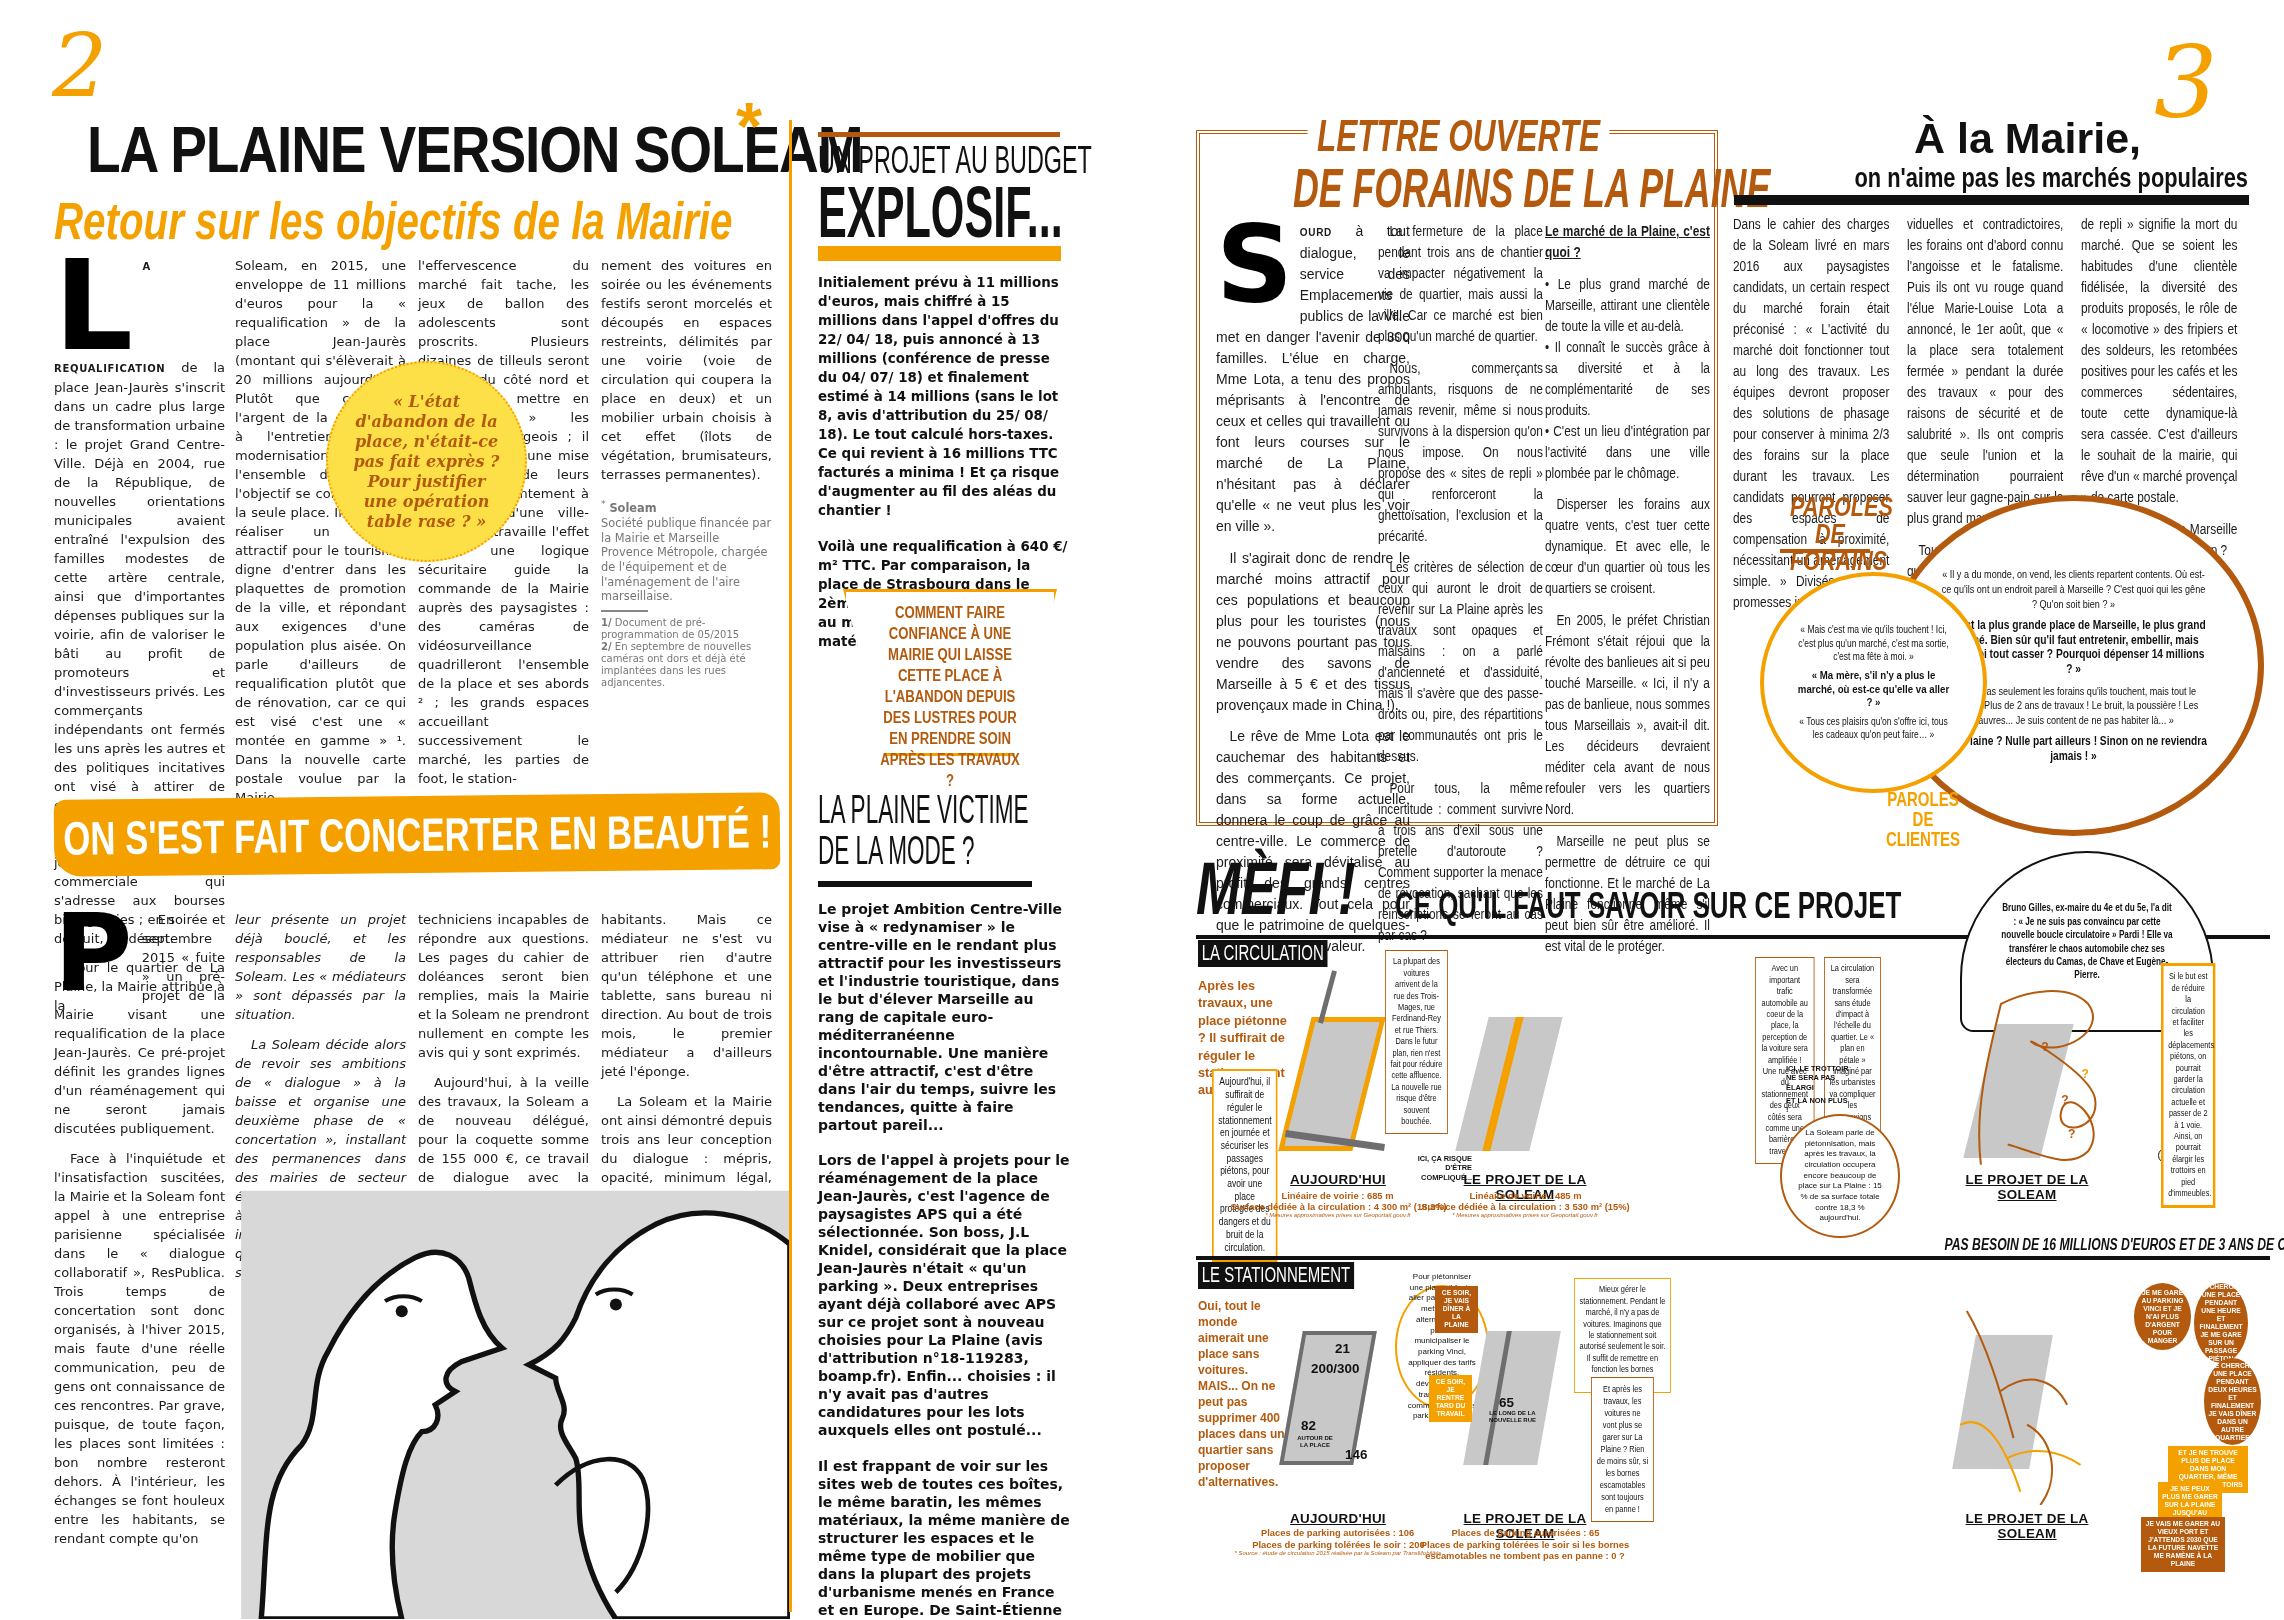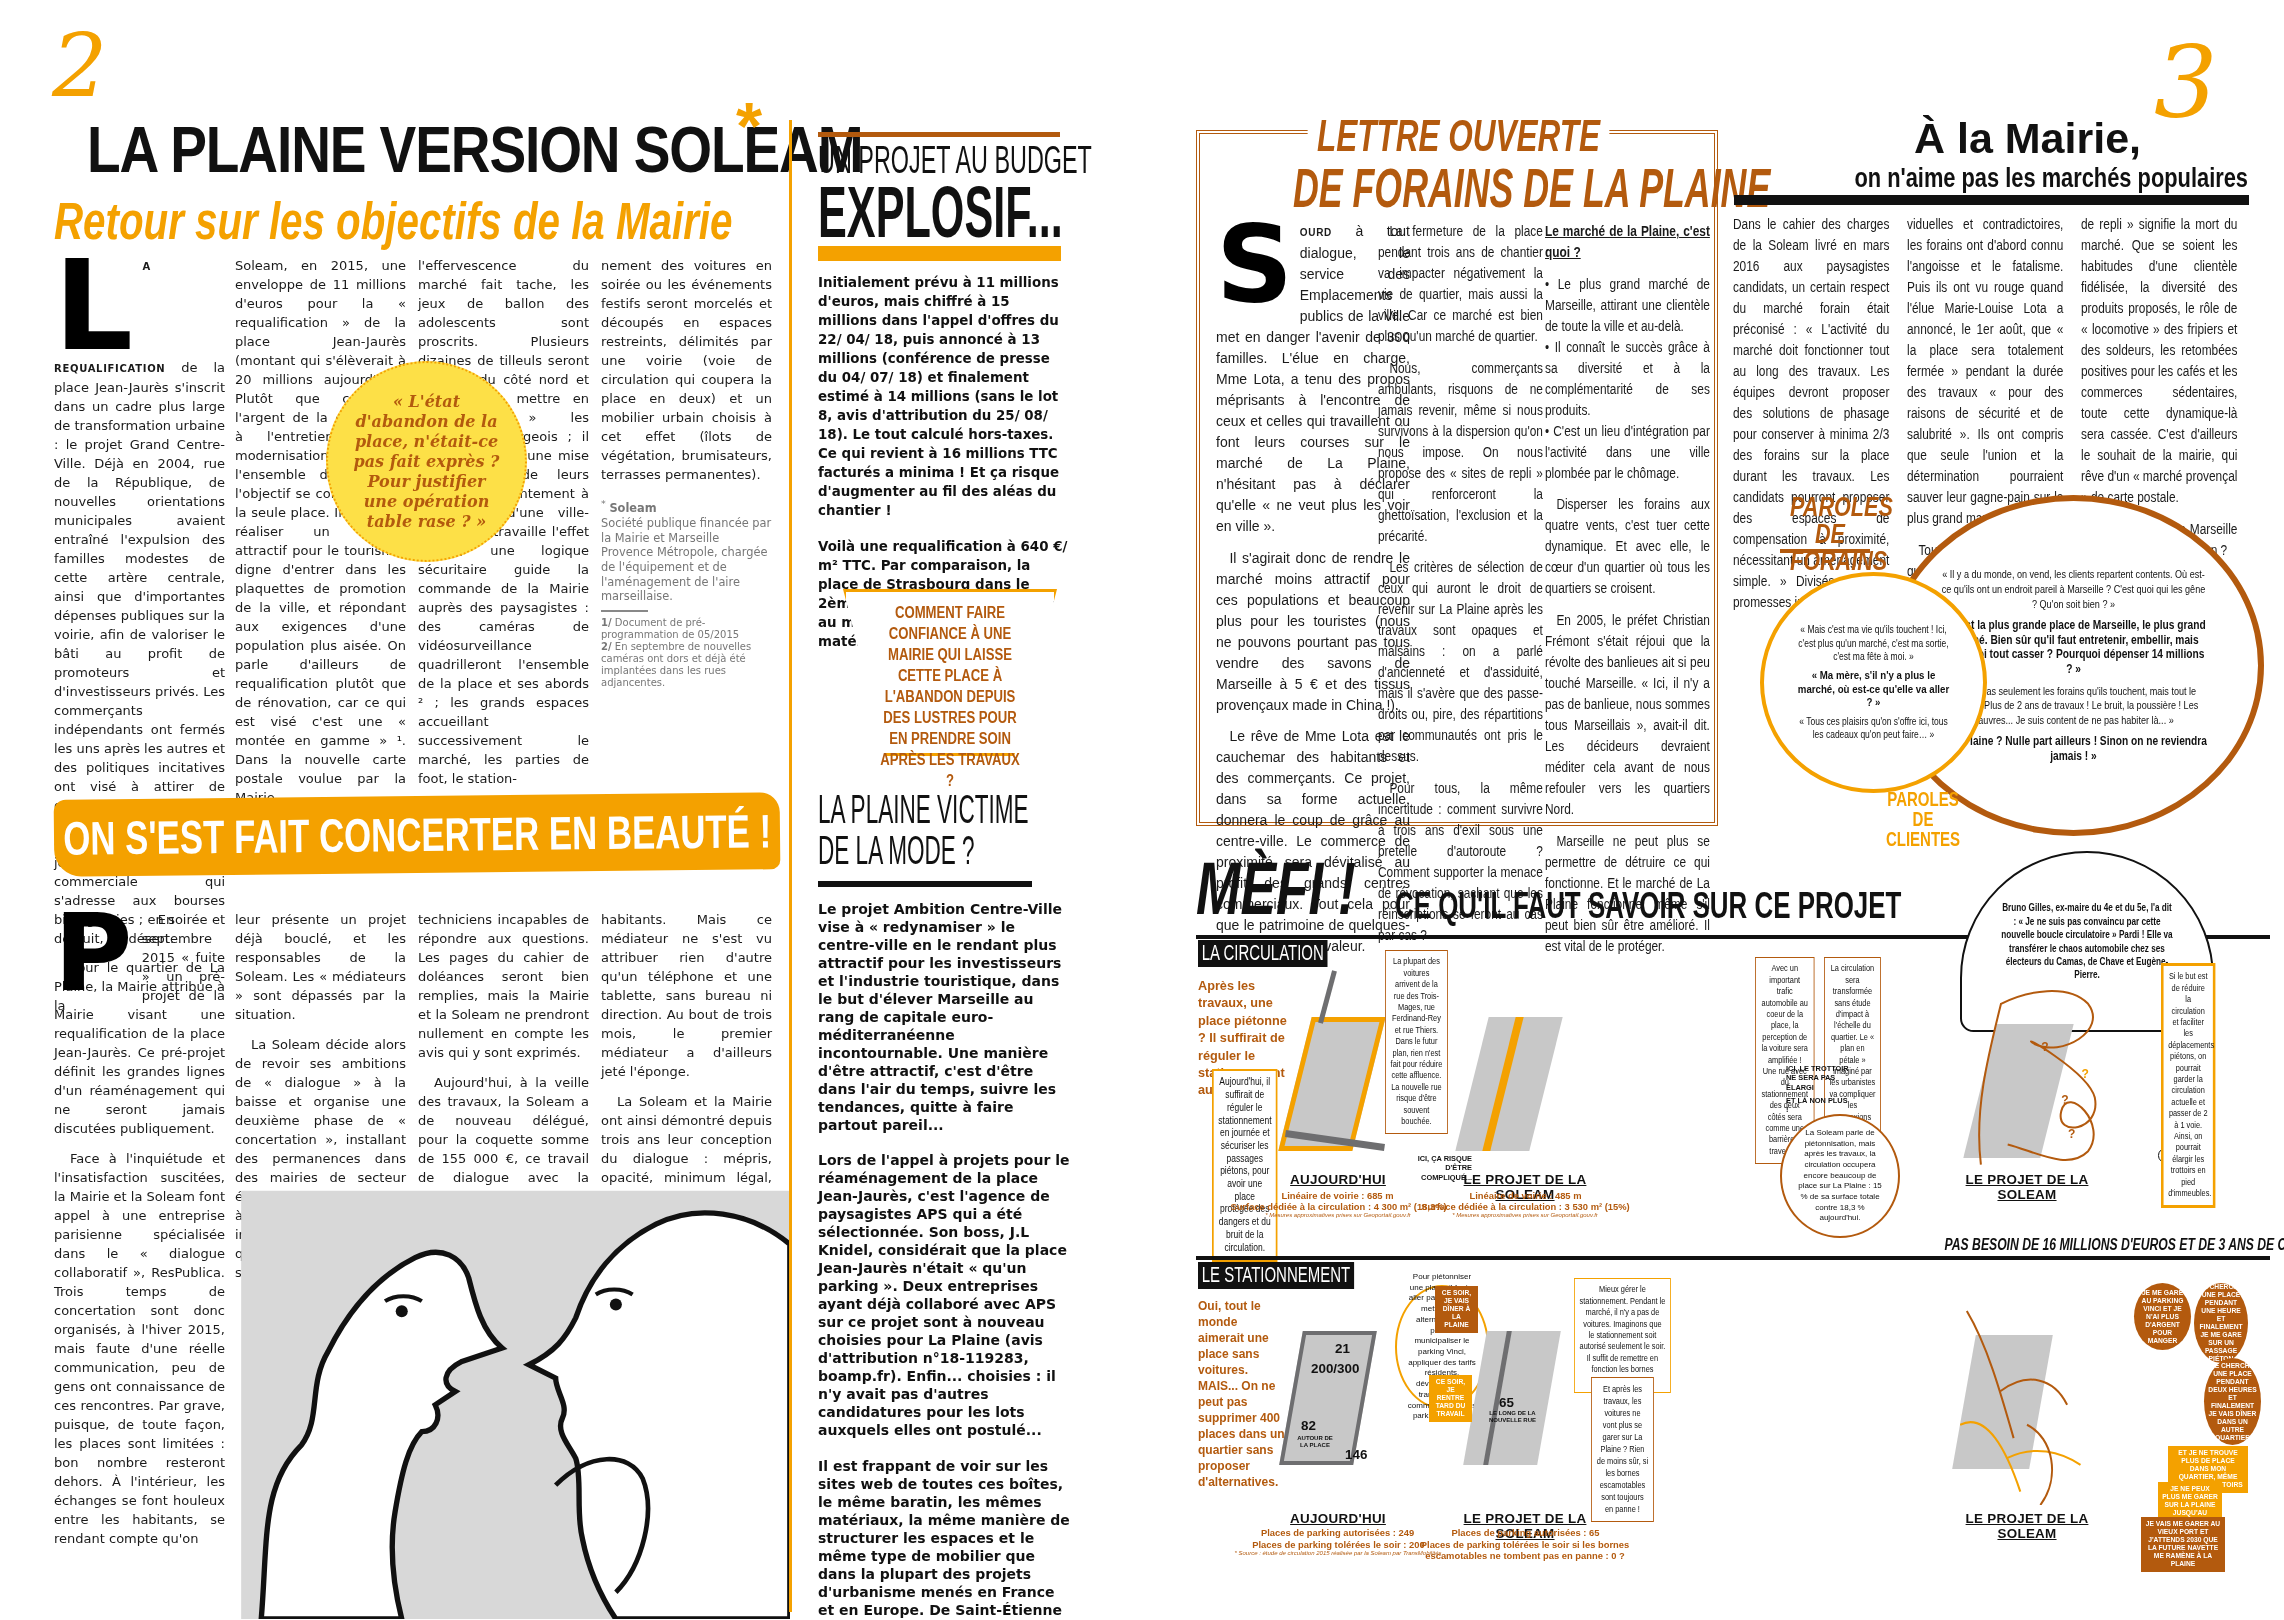--- a/index.html
+++ b/index.html
@@ -65,21 +65,21 @@
 
 <div class="abs" style="left:54px;top:796px;width:726px;height:77px;background:#f4a100;border-radius:12px 20px 9.4px 27px;transform:rotate(-0.6deg);display:flex;align-items:center;justify-content:center;">
   <span style="color:#fff;font-weight:900;font-size:47px;transform:scaleX(0.74);white-space:nowrap;display:inline-block;">ON S'EST FAIT CONCERTER EN BEAUTÉ !</span>
 </div>
 
 <div class="col" style="left:54px;top:910px;width:171px;">
   <span class="dropcap" style="font-size:107px;">P</span>
   <p style="text-indent:16px;">En septembre 2015 « fuite » un pré-projet de la Mairie visant une requalification de la place Jean-Jaurès. Ce pré-projet définit les grandes lignes d'un réaménagement qui ne seront jamais discutées publiquement.</p>
   <p style="text-indent:16px;">Face à l'inquiétude et l'insatisfaction suscitées, la Mairie et la Soleam font appel à une entreprise parisienne spécialisée dans le « dialogue collaboratif », ResPublica. Trois temps de concertation sont donc organisés, à l'hiver 2015, mais faute d'une réelle communication, peu de gens ont connaissance de ces rencontres. Par grave, puisque, de toute façon, les places sont limitées : bon nombre resteront dehors. À l'intérieur, les échanges se font houleux entre les habitants, se rendant compte qu'on</p>
 </div>
-<div class="col" style="left:235px;top:910px;width:171px;">
+<div class="col" style="left:235px;top:910px;width:171px;font-style:italic;">
   <p>leur présente un projet déjà bouclé, et les responsables de la Soleam. Les « médiateurs » sont dépassés par la situation.</p>
   <p style="text-indent:16px;">La Soleam décide alors de revoir ses ambitions de « dialogue » à la baisse et organise une deuxième phase de « concertation », installant des permanences dans des mairies de secteur éloignées de La Plaine, et à des horaires improbables. Sur place, quelques images de synthèse du projet et des</p>
 </div>
 <div class="col" style="left:418px;top:910px;width:171px;">
   <p>techniciens incapables de répondre aux questions. Les pages du cahier de doléances seront bien remplies, mais la Mairie et la Soleam ne prendront nullement en compte les avis qui y sont exprimés.</p>
   <p style="text-indent:16px;">Aujourd'hui, à la veille des travaux, la Soleam a de nouveau délégué, pour la coquette somme de 155 000 €, ce travail de dialogue avec la population qu'elle ne veut assumer. Une société de médiation a ainsi été mandatée pour faire le lien avec les</p>
 </div>
 <div class="col" style="left:601px;top:910px;width:171px;">
   <p>habitants. Mais ce médiateur ne s'est vu attribuer rien d'autre qu'un téléphone et une tablette, sans bureau ni direction. Au bout de trois mois, le premier médiateur a d'ailleurs jeté l'éponge.</p>
   <p style="text-indent:16px;">La Soleam et la Mairie ont ainsi démontré depuis trois ans leur conception du dialogue : mépris, opacité, minimum légal, sous-traitance. C'est ça leur « démarche collaborative » ?</p>
@@ -288,21 +288,21 @@
   <span>JE CHERCHE UNE PLACE PENDANT UNE HEURE ET FINALEMENT JE ME GARE SUR UN PASSAGE PIÉTON</span>
 </div>
 <div class="bubble tag" style="left:2204px;top:1358px;width:57px;height:87px;background:#b35a0e;border-radius:50%;font-size:6.7px;line-height:8px;">
   <span>JE CHERCHE UNE PLACE PENDANT DEUX HEURES ET FINALEMENT JE VAIS DÎNER DANS UN AUTRE QUARTIER</span>
 </div>
 <div class="tag" style="left:2168px;top:1446px;width:80px;background:#f4a100;font-size:6.7px;line-height:8px;">ET JE NE TROUVE PLUS DE PLACE DANS MON QUARTIER, MÊME SUR LES TROTTOIRS</div>
 <div class="tag" style="left:2158px;top:1482px;width:64px;background:#f4a100;font-size:6.7px;line-height:8px;">JE NE PEUX PLUS ME GARER SUR LA PLAINE JUSQU'AU MATIN</div>
 <div class="tag" style="left:2141px;top:1517px;width:84px;background:#b35a0e;font-size:6.7px;line-height:8px;">JE VAIS ME GARER AU VIEUX PORT ET J'ATTENDS 2030 QUE LA FUTURE NAVETTE ME RAMÈNE À LA PLAINE</div>
 
 <div class="caption-title" style="left:1271px;top:1511px;width:134px;">AUJOURD'HUI</div>
-<div class="caption-line" style="left:1244px;top:1527px;width:187px;">Places de parking autorisées : 249</div>
+<div class="caption-line" style="left:1244px;top:1527px;width:187px;">Places de parking autorisées : 106</div>
 <div class="caption-line" style="left:1238px;top:1539px;width:201px;">Places de parking tolérées le soir : 200</div>
 <div class="caption-line" style="left:1204px;top:1550px;width:268px;font-size:6px;font-style:italic;font-weight:normal;">* Source : étude de circulation 2015 réalisée par la Soleam par TransMobilités</div>
 
 <div class="caption-title" style="left:1438px;top:1511px;width:174px;">LE PROJET DE LA SOLEAM</div>
 <div class="caption-line" style="left:1432px;top:1527px;width:187px;">Places de parking autorisées : 65</div>
 <div class="caption-line" style="left:1418px;top:1539px;width:214px;">Places de parking tolérées le soir si les bornes escamotables ne tombent pas en panne : 0 ?</div>
 
 <div class="caption-title" style="left:1940px;top:1511px;width:174px;">LE PROJET DE LA SOLEAM</div>
 
 

